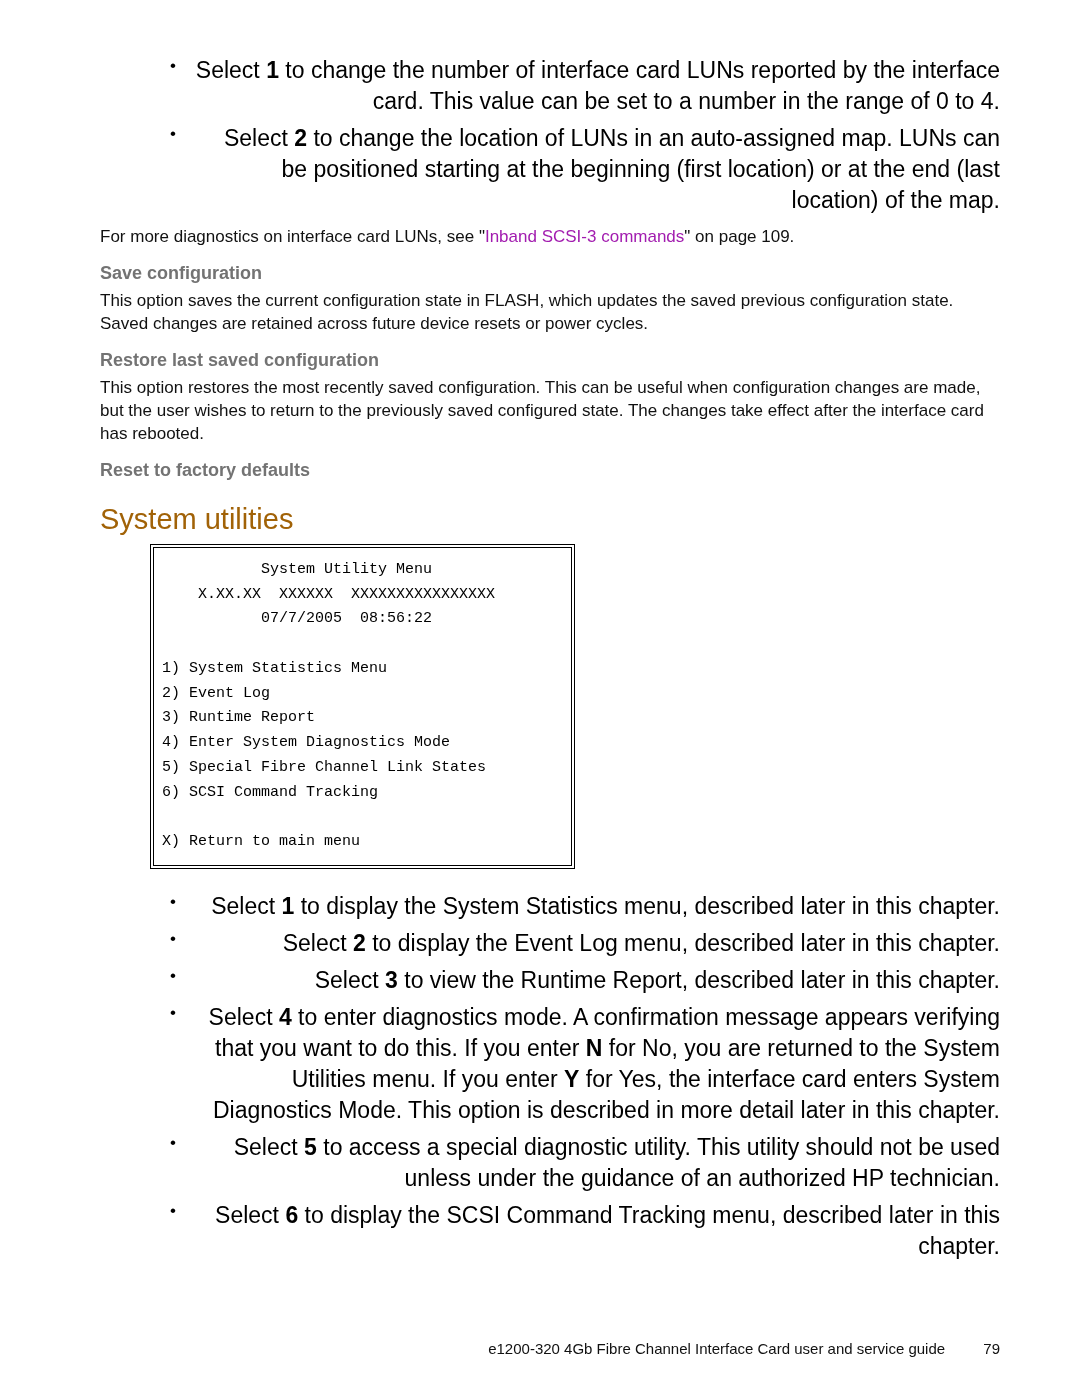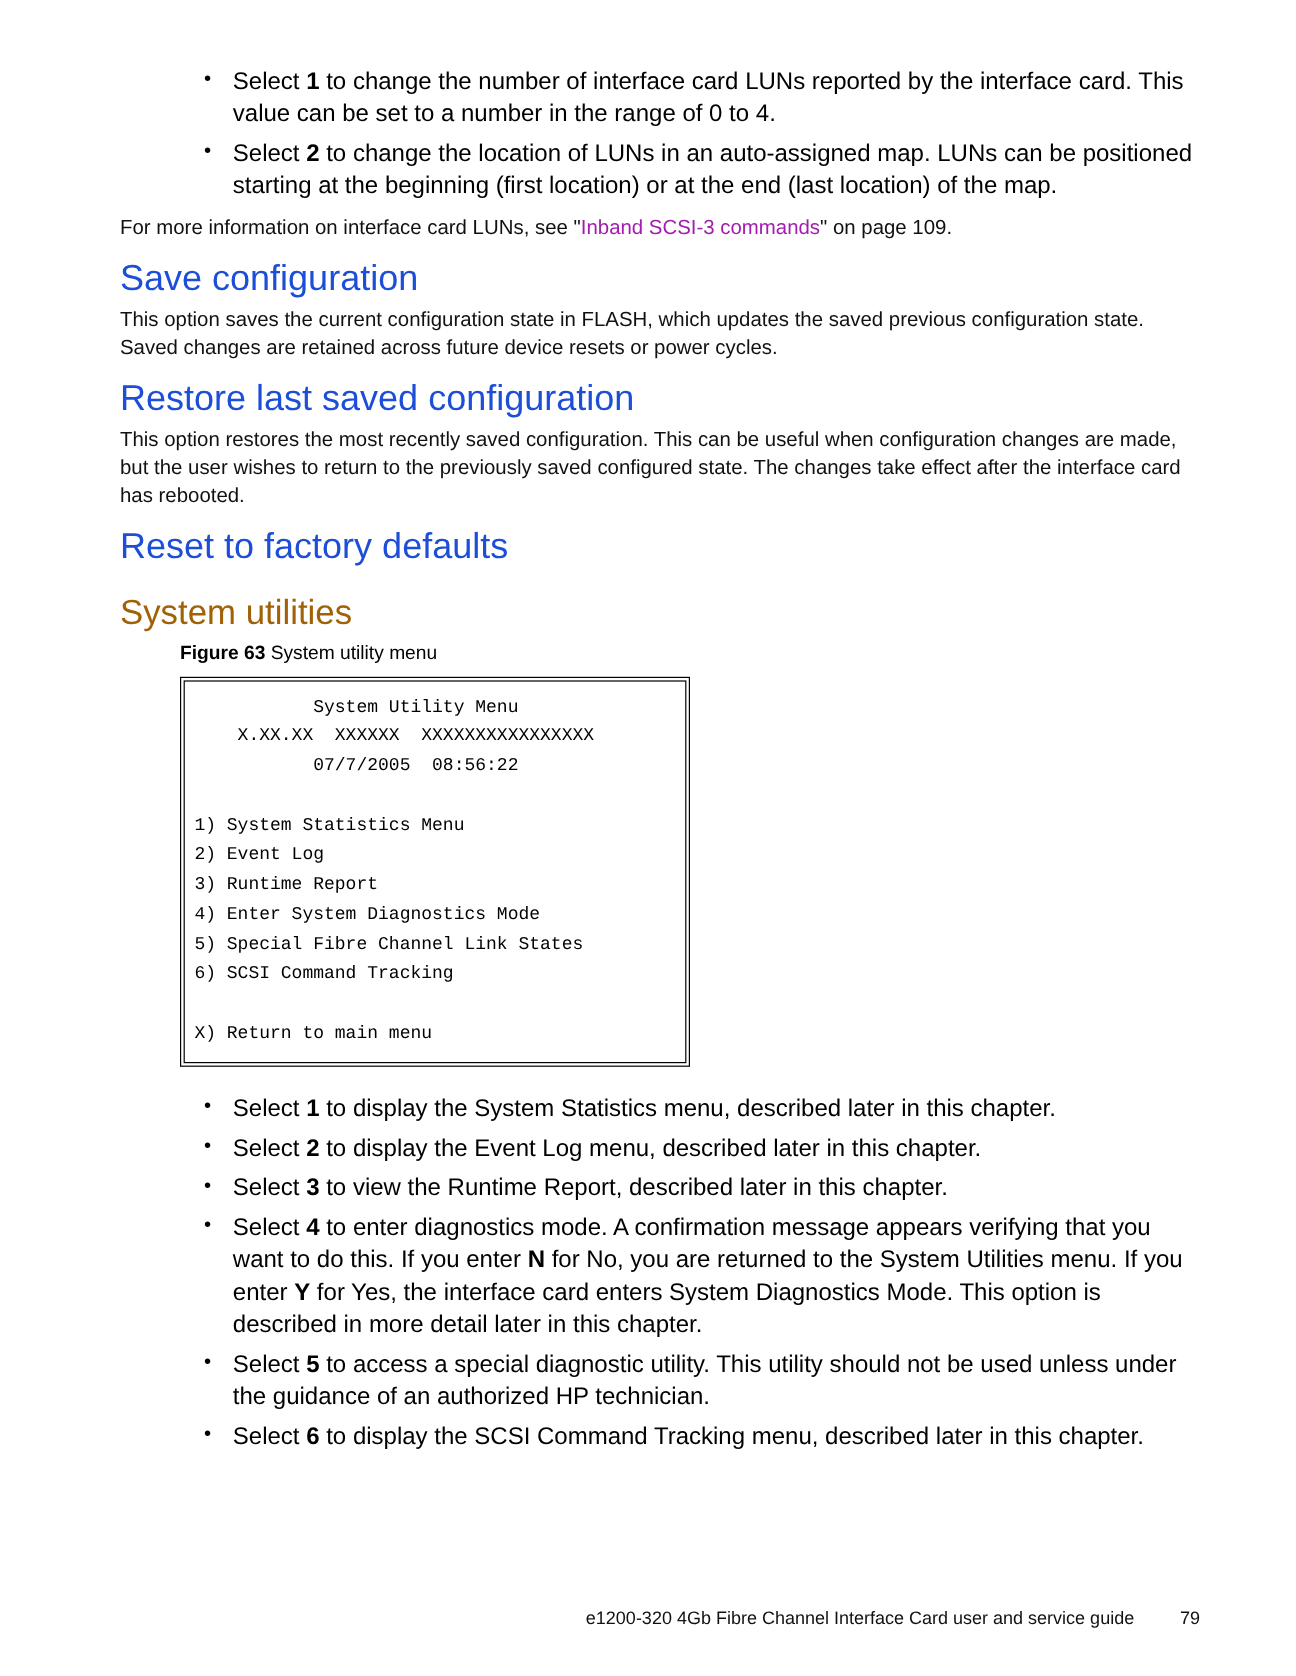--- a/index.html
+++ b/index.html
@@ -31,35 +31,36 @@
   }
   ul.bullets {
     list-style: none;
     padding-left: 0;
     margin: 0 0 10px 64px;
   }
   ul.bullets li {
     position: relative;
     padding-left: 30px;
     margin-bottom: 6px;
-    font-size: 20px;
+    font-size: 23px;
     line-height: 1.35;
+    text-align: right;
   }
   ul.bullets li::before {
     content: "•";
     position: absolute;
     left: 6px;
     top: 0;
     font-size: 17px;
     color: #000;
   }
   .h3 {
-    color: #1d4ed8;
-    font-size: 30px;
-    font-weight: 400;
+    color: #737373;
+    font-size: 18px;
+    font-weight: 700;
     margin: 14px 0 6px 0;
   }
   .h2 {
     color: #a16207;
     font-size: 29px;
     font-weight: 400;
     margin: 22px 0 8px 0;
   }
   .fig-label {
     font-size: 16px;
@@ -107,36 +108,33 @@
 <body>
 
 <div class="page">
 
   <ul class="bullets" id="top-bullets">
       <li><span>Select </span><b>1</b><span> to change the number of interface card LUNs reported by the interface card. This value can be set to a number in the range of 0 to 4.</span></li>
       <li><span>Select </span><b>2</b><span> to change the location of LUNs in an auto-assigned map. LUNs can be positioned starting at the beginning (first location) or at the end (last location) of the map.</span></li>
     </ul>
 
   <p class="para body-text indent">
-    <span>For more information on interface card LUNs, see "</span><a class="xref">Inband SCSI-3 commands</a><span>" on page 109.</span>
+    <span>For more diagnostics on interface card LUNs, see "</span><a class="xref">Inband SCSI-3 commands</a><span>" on page 109.</span>
   </p>
 
   <div class="h3">Save configuration</div>
   <p class="para body-text indent">This option saves the current configuration state in FLASH, which updates the saved previous configuration state. Saved changes are retained across future device resets or power cycles.</p>
 
   <div class="h3">Restore last saved configuration</div>
   <p class="para body-text indent">This option restores the most recently saved configuration. This can be useful when configuration changes are made, but the user wishes to return to the previously saved configured state. The changes take effect after the interface card has rebooted.</p>
 
   <div class="h3">Reset to factory defaults</div>
 
   <div class="h2">System utilities</div>
 
-  <div class="fig-label">
-    <span class="fig-strong">Figure 63</span><span> System utility menu</span>
-  </div>
 
   <div class="menu-box-outer">
     <div class="menu-box" id="menu-box">           System Utility Menu
     X.XX.XX  XXXXXX  XXXXXXXXXXXXXXXX
            07/7/2005  08:56:22
 
 1) System Statistics Menu
 2) Event Log
 3) Runtime Report
 4) Enter System Diagnostics Mode

